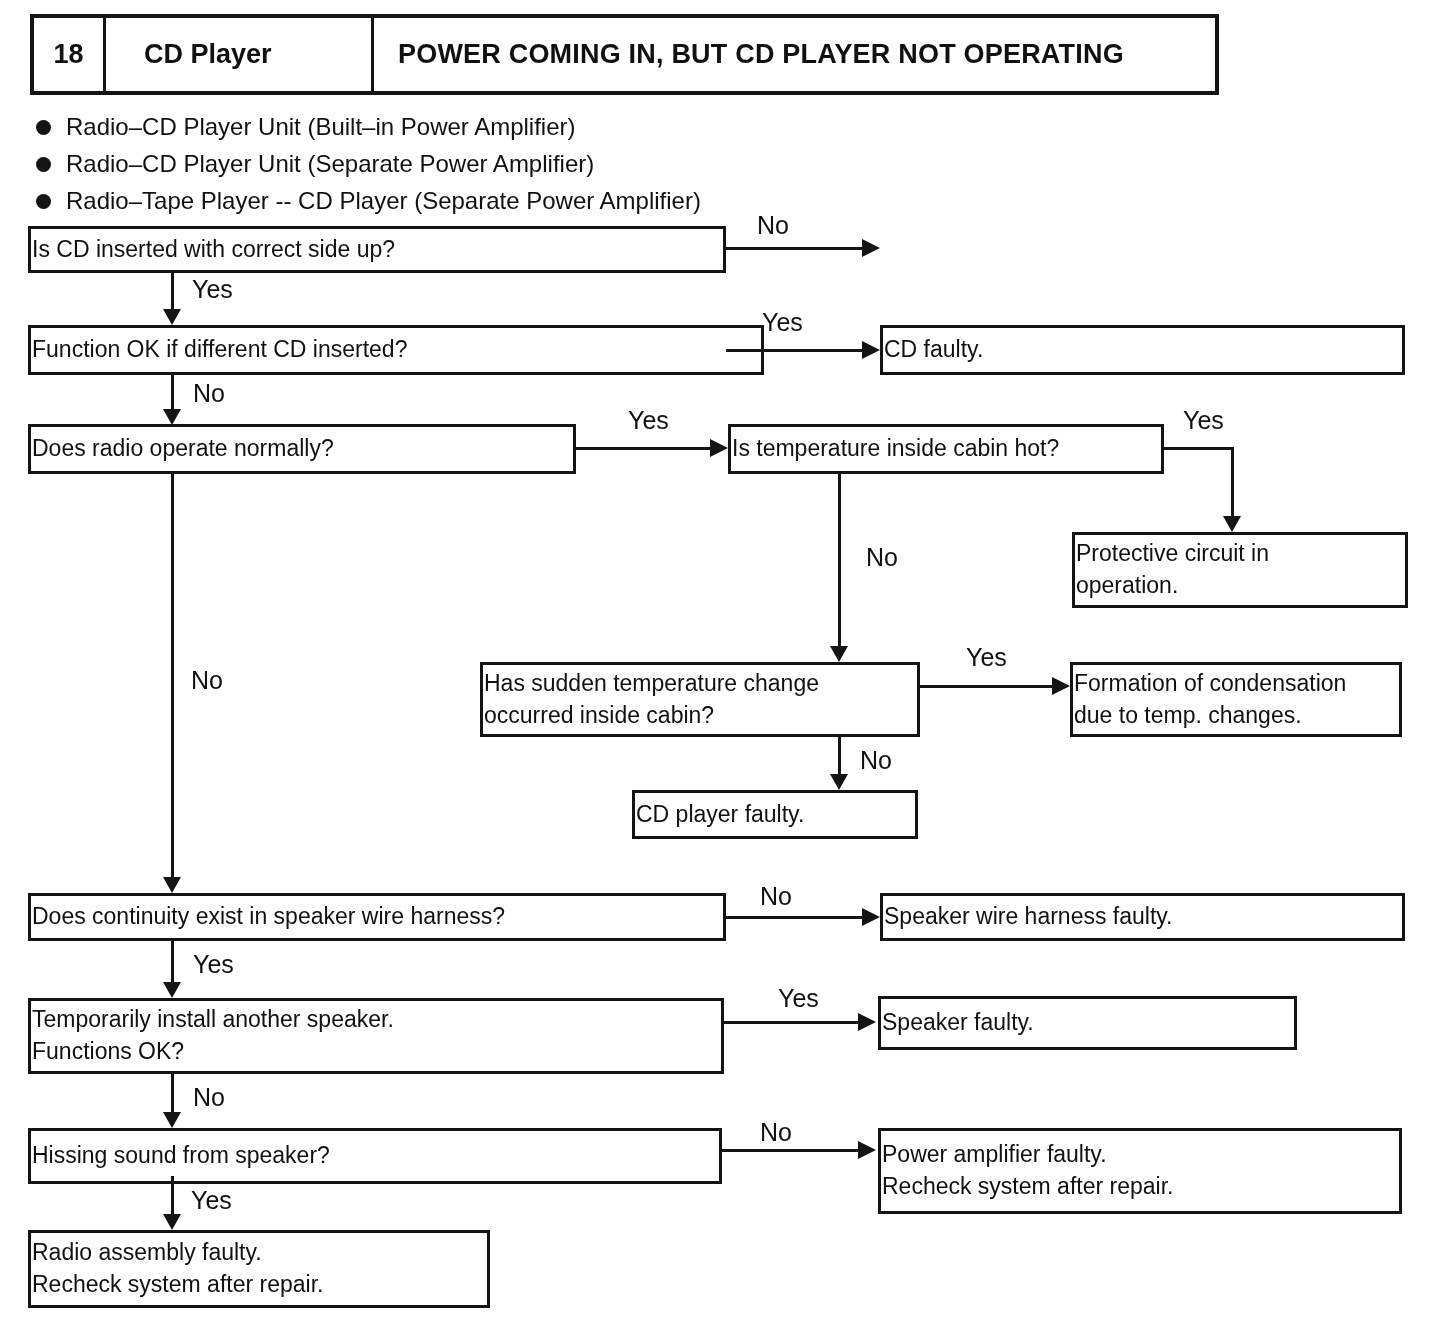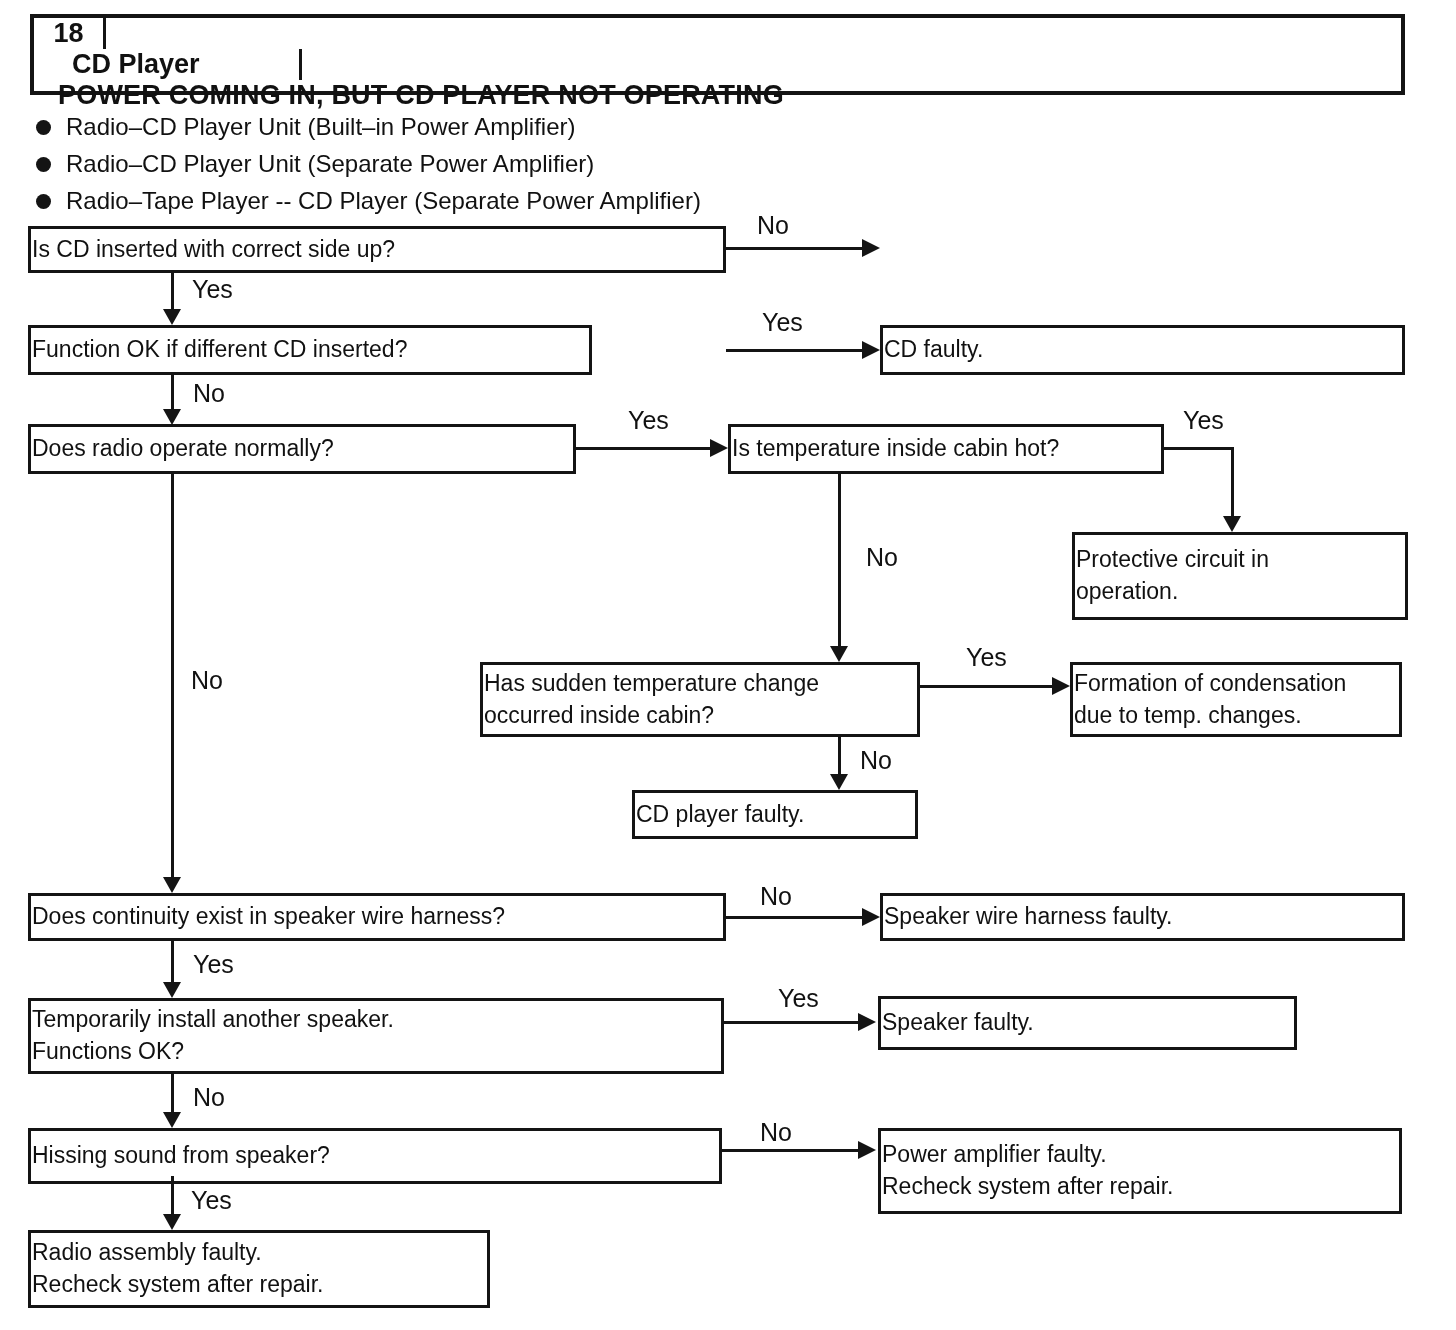--- a/index.html
+++ b/index.html
@@ -1,19 +1,19 @@
 <!DOCTYPE html>
 <html><head>
 <meta charset="utf-8">
 <style>
   html,body{margin:0;padding:0;background:#ffffff;}
   body{width:1456px;height:1330px;position:relative;font-family:"Liberation Sans",sans-serif;color:#111;}
   .canvas{position:absolute;inset:0;background:#fff;}
   
-  .hdr{position:absolute;left:30px;top:14px;width:1375px;height:81px;border:4px solid #141414;display:flex;box-sizing:border-box;background:#fff;flex-direction:column;}
+  .hdr{position:absolute;left:30px;top:14px;width:1189px;height:81px;border:4px solid #141414;display:flex;box-sizing:border-box;background:#fff;}
   .hdr-cell{display:flex;align-items:center;box-sizing:border-box;font-weight:700;font-size:27px;}
   .hdr-num{width:72px;justify-content:center;border-right:3px solid #141414;}
   .hdr-cat{width:268px;padding-left:38px;border-right:3px solid #141414;}
   .hdr-title{flex:1;padding-left:24px;letter-spacing:.2px;}
   
   .bullets{position:absolute;left:36px;top:112px;}
   .bullet-line{display:flex;align-items:center;height:30px;margin-bottom:7px;font-size:24px;}
   .dot{width:15px;height:15px;border-radius:50%;background:#141414;margin-right:15px;flex:0 0 auto;}
   
   .box{position:absolute;border:3px solid #141414;background:#fff;box-sizing:border-box;
@@ -46,25 +46,25 @@
       <span class="dot"></span>
       <span>Radio–CD Player Unit (Separate Power Amplifier)</span>
     </div>
     <div class="bullet-line">
       <span class="dot"></span>
       <span>Radio–Tape Player -- CD Player (Separate Power Amplifier)</span>
     </div>
   </div>
 
   <div class="box" style="left:28px;top:226px;width:698px;height:47px">Is CD inserted with correct side up?</div>
-  <div class="box" style="left:28px;top:325px;width:564px;height:50px">Function OK if different CD inserted?</div>
+  <div class="box" style="left:28px;top:325px;width:736px;height:50px">Function OK if different CD inserted?</div>
   <div class="box" style="left:880px;top:325px;width:525px;height:50px">CD faulty.</div>
   <div class="box" style="left:28px;top:424px;width:548px;height:50px">Does radio operate normally?</div>
   <div class="box" style="left:728px;top:424px;width:436px;height:50px">Is temperature inside cabin hot?</div>
-  <div class="box" style="left:1072px;top:532px;width:336px;height:88px">Protective circuit in
+  <div class="box" style="left:1072px;top:532px;width:336px;height:76px">Protective circuit in
 operation.</div>
   <div class="box" style="left:480px;top:662px;width:440px;height:75px">Has sudden temperature change
 occurred inside cabin?</div>
   <div class="box" style="left:1070px;top:662px;width:332px;height:75px">Formation of condensation
 due to temp. changes.</div>
   <div class="box" style="left:632px;top:790px;width:286px;height:49px">CD player faulty.</div>
   <div class="box" style="left:28px;top:893px;width:698px;height:48px">Does continuity exist in speaker wire harness?</div>
   <div class="box" style="left:880px;top:893px;width:525px;height:48px">Speaker wire harness faulty.</div>
   <div class="box" style="left:28px;top:998px;width:696px;height:76px">Temporarily install another speaker.
 Functions OK?</div>

